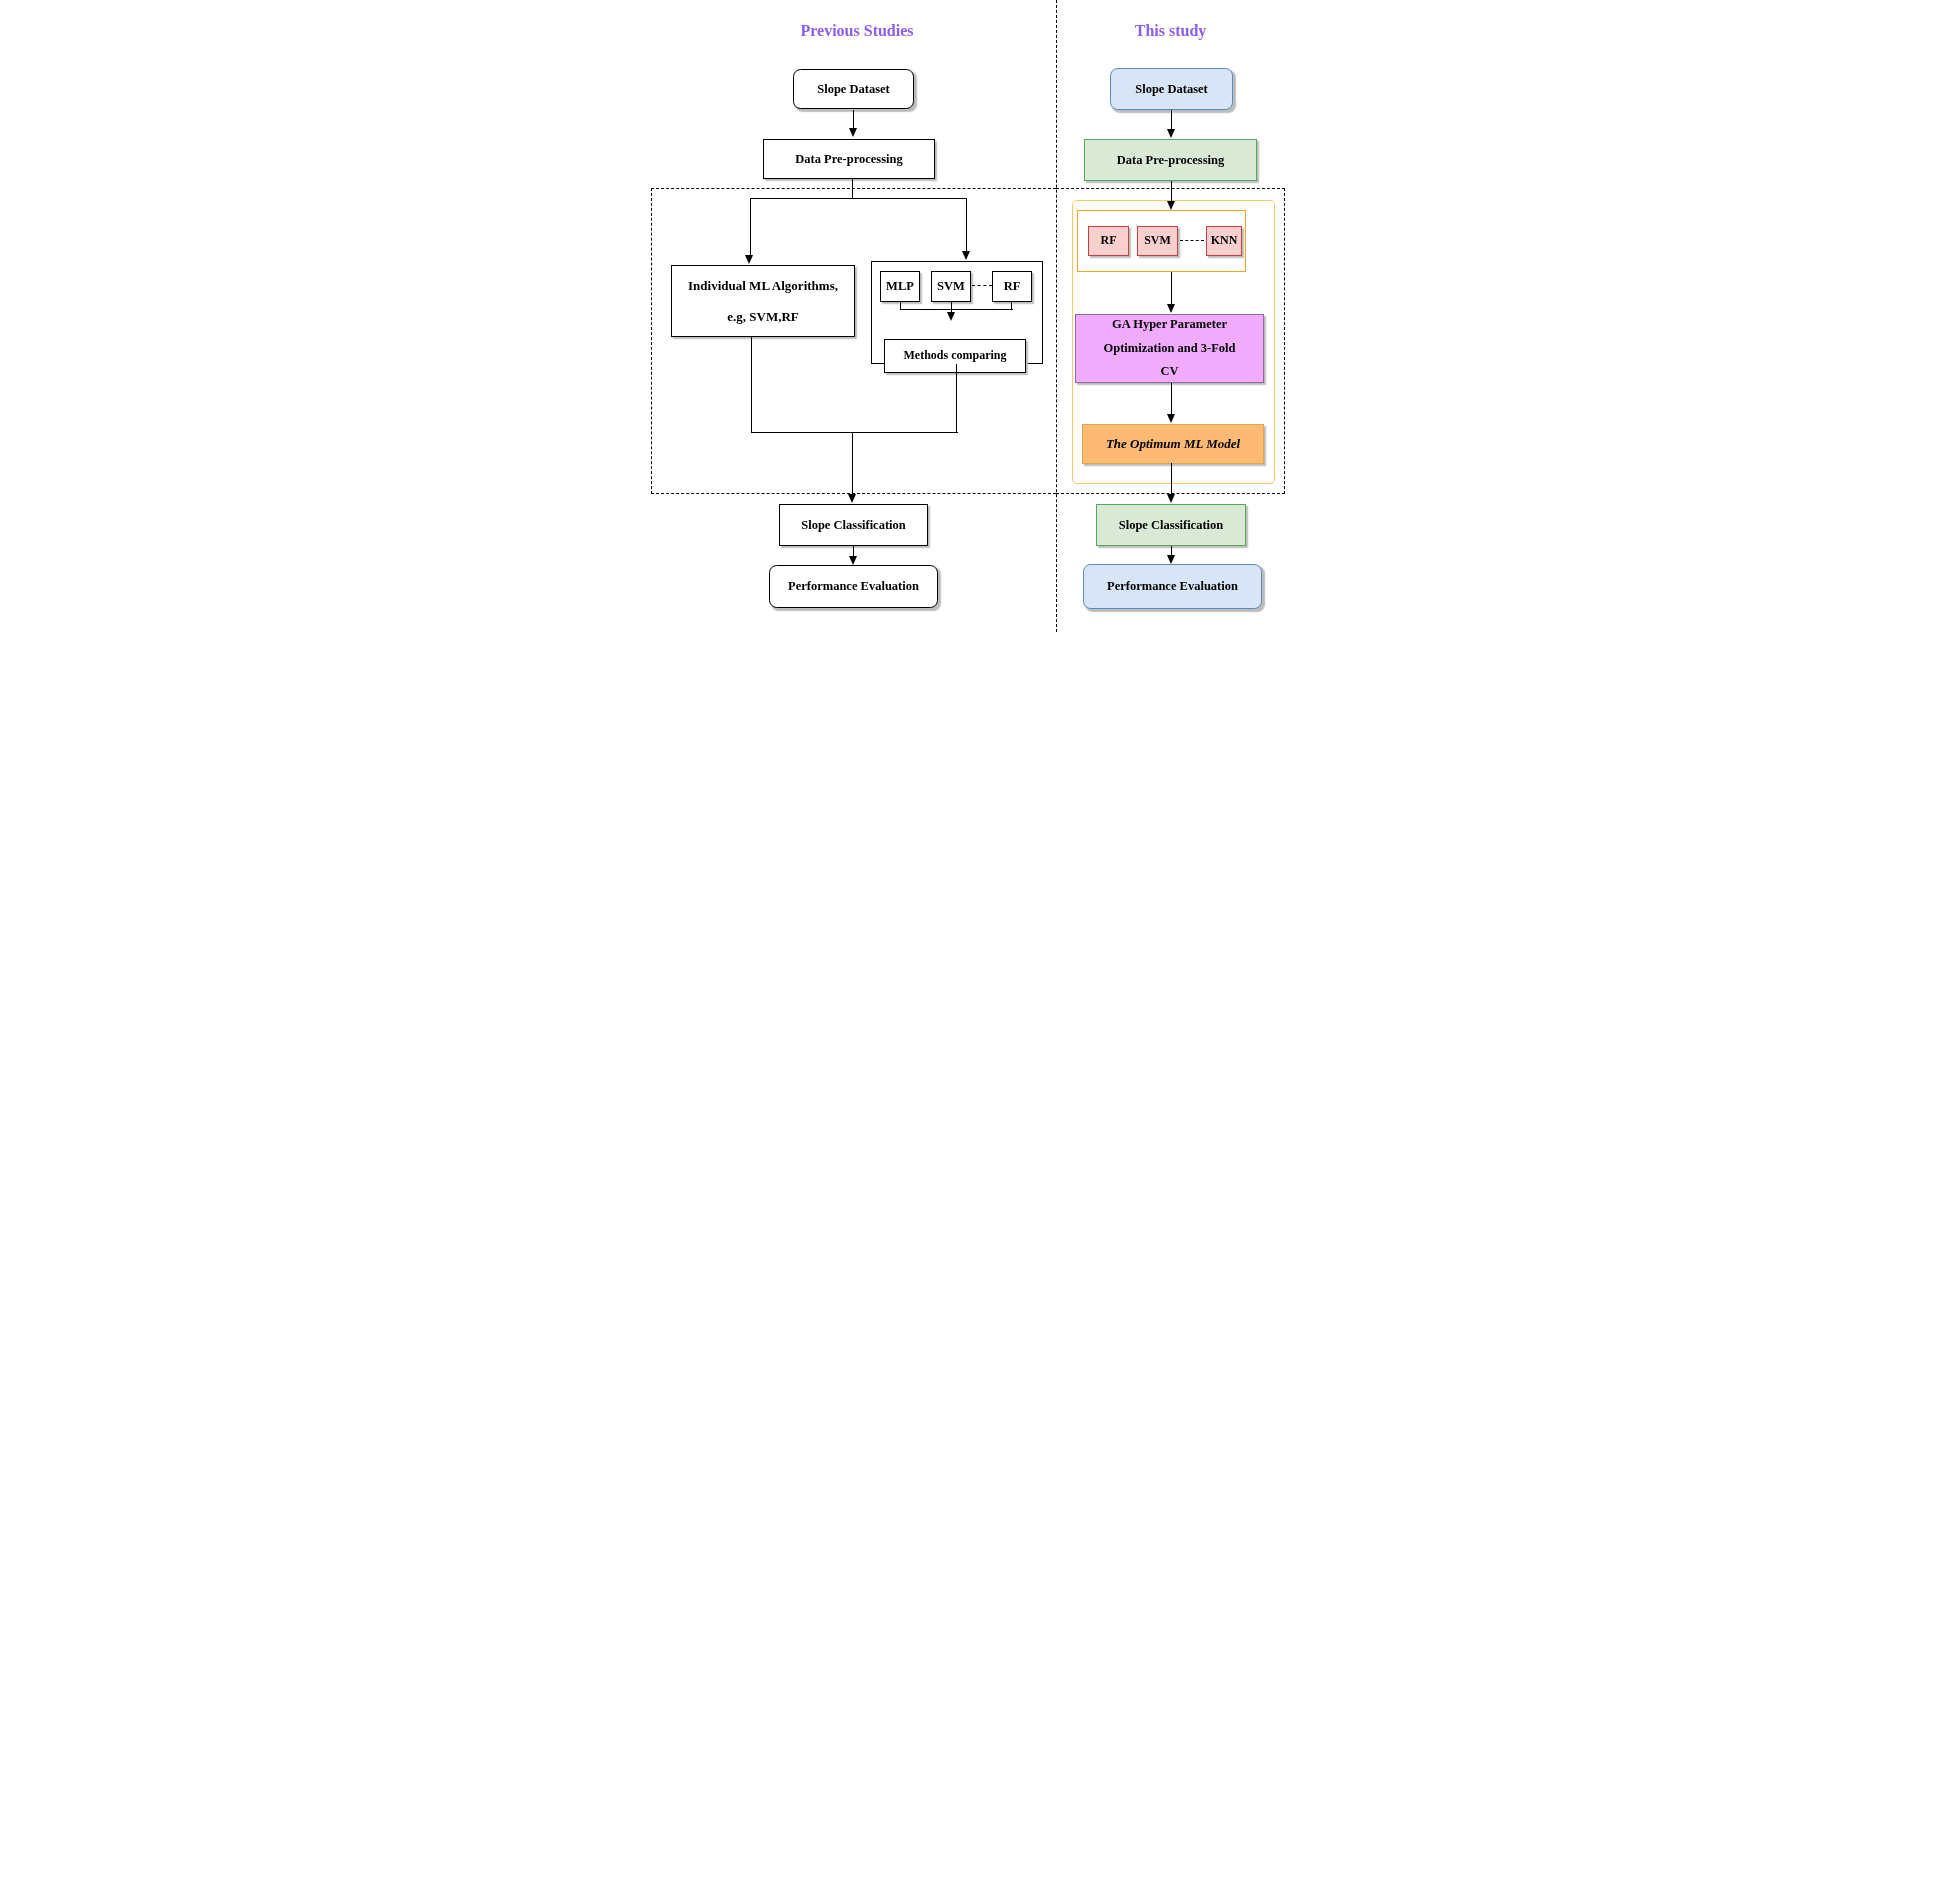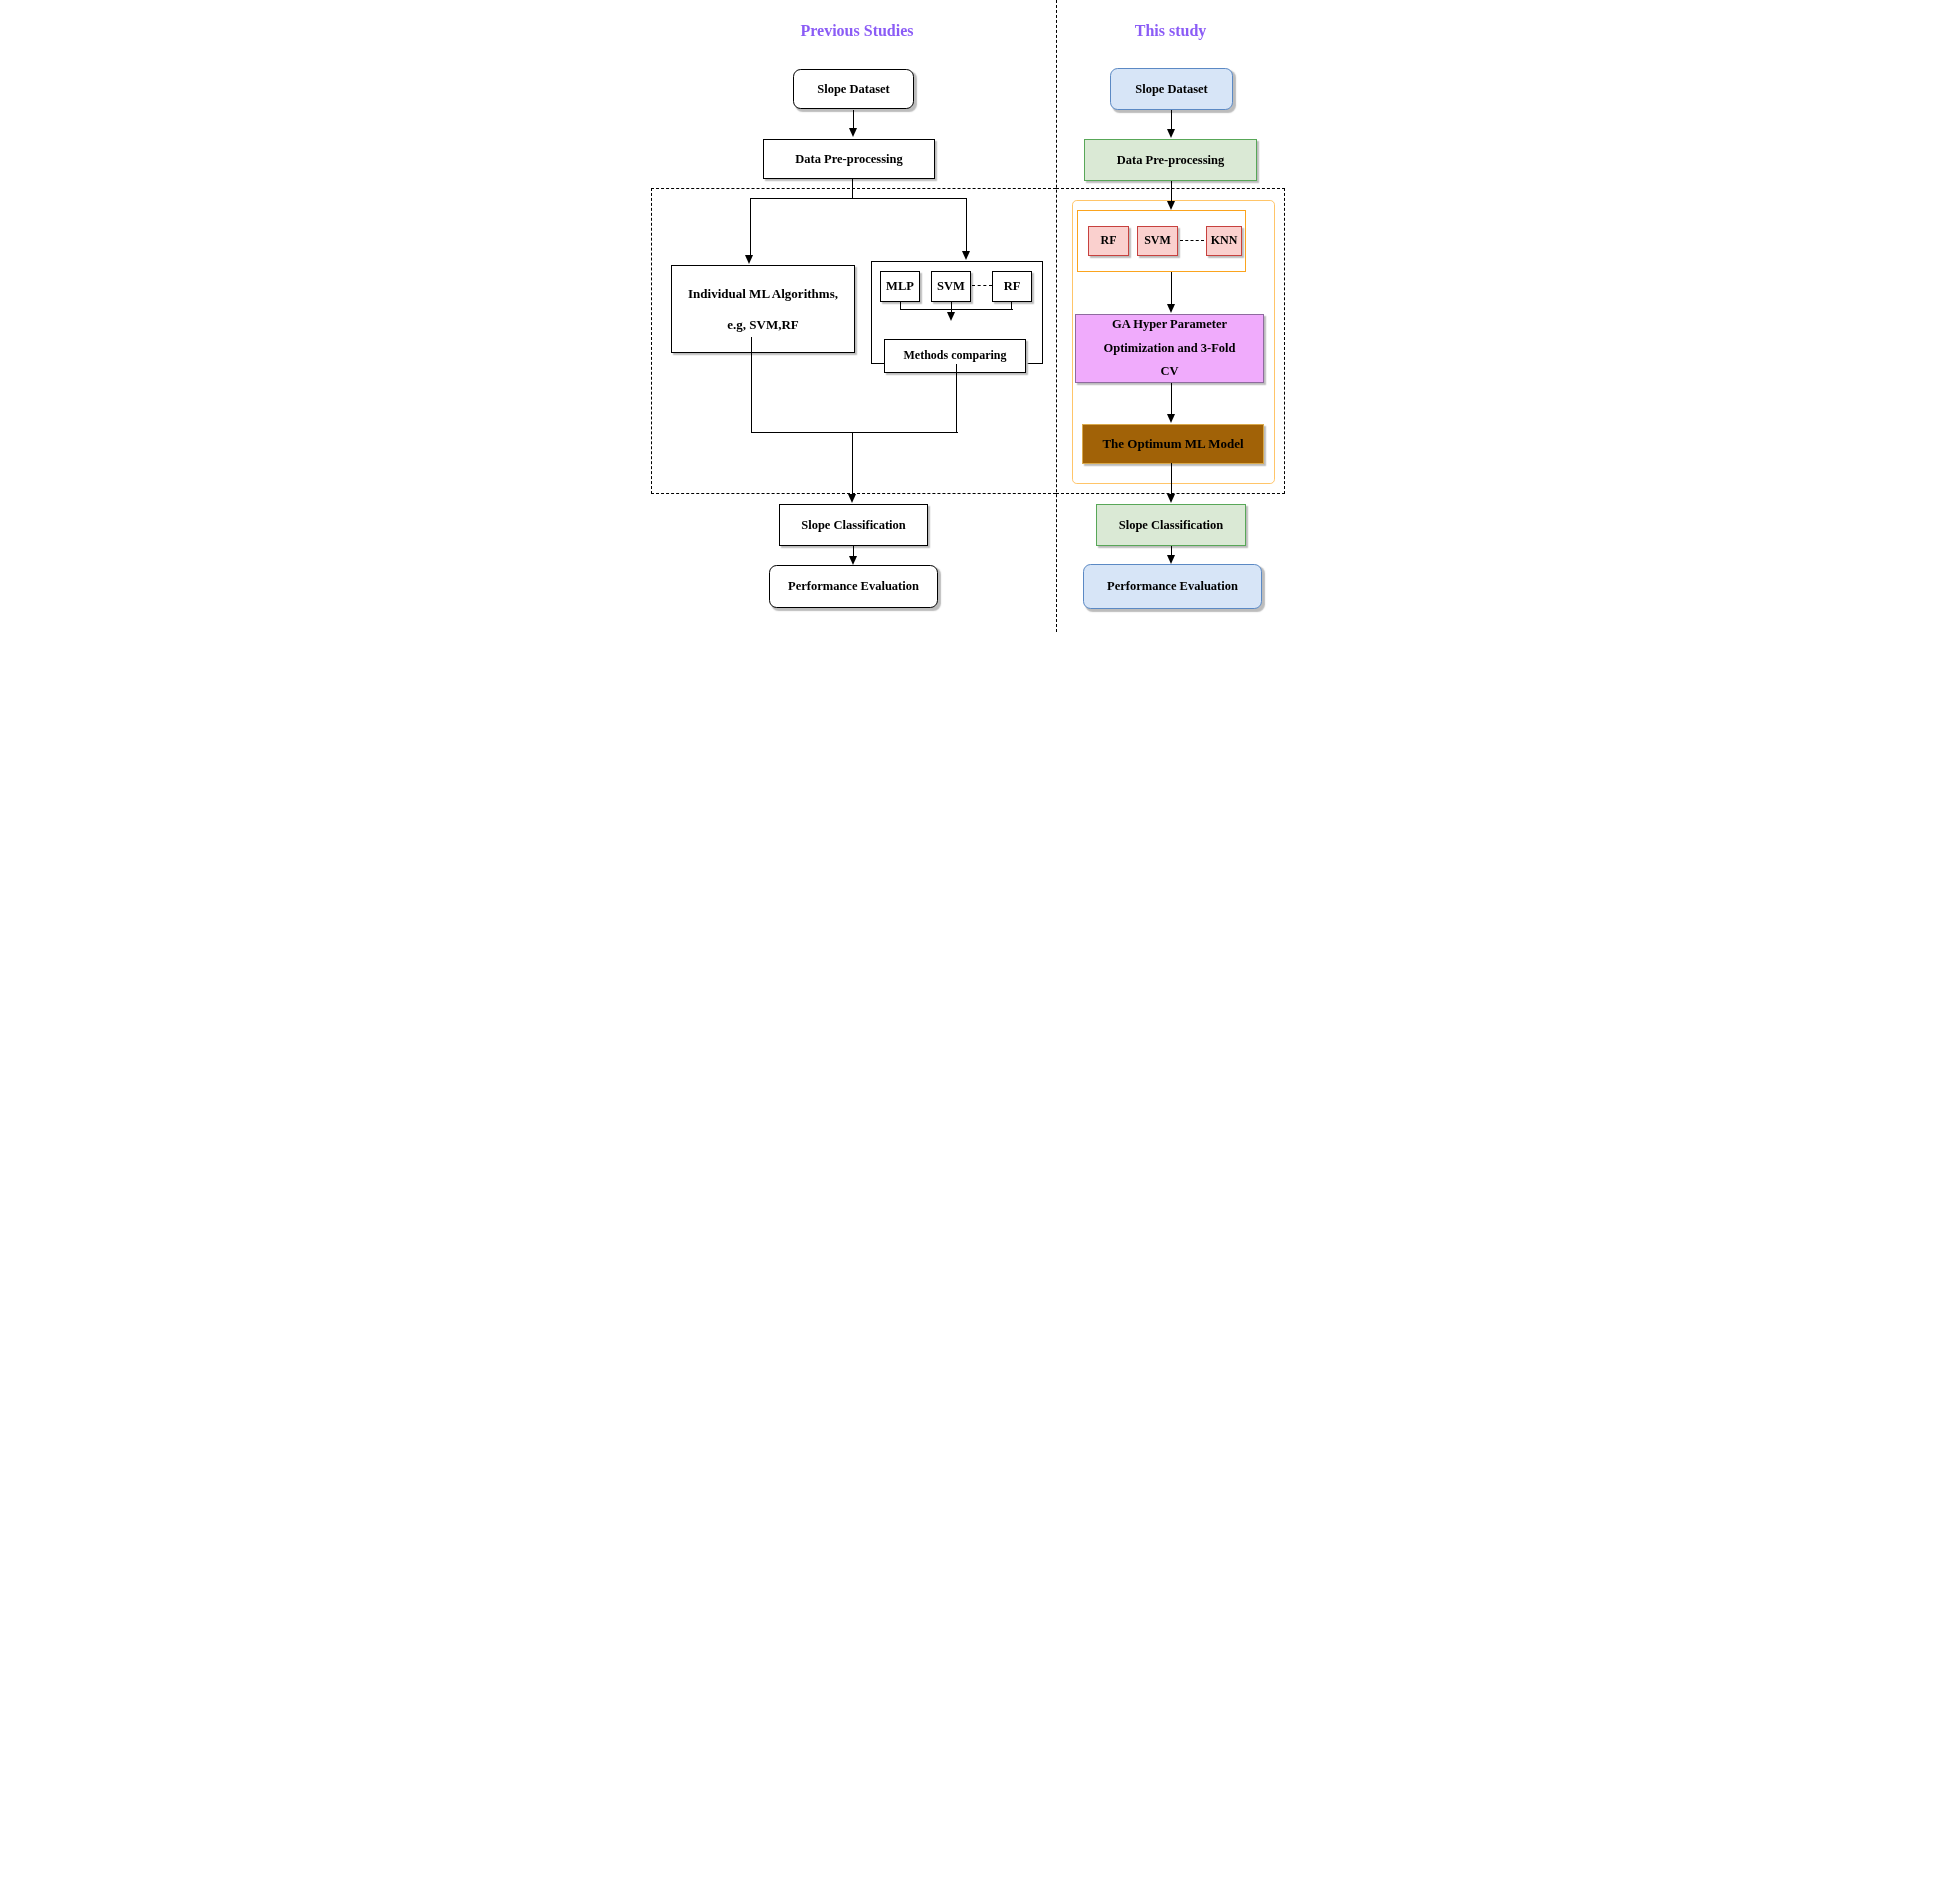--- a/index.html
+++ b/index.html
@@ -38,21 +38,21 @@
   .mini-dash{position:absolute;height:0;border-top:1.8px dashed #000;}
   .dash-rect{position:absolute;box-sizing:border-box;}
   #dash-left{border-top:1.2px dashed #000;border-left:1.2px dashed #000;border-bottom:1.2px dashed #000;}
   #dash-right{border-top:1.2px dashed #000;border-right:1.2px dashed #000;border-bottom:1.2px dashed #000;}
   .divider{position:absolute;width:0;border-left:1.5px dashed #000;}
   
   .blue{background:#d7e5f7;border:1.8px solid #5b89c4;}
   .green{background:#dae9d5;border:1.8px solid #58a758;}
   .pink{background:#fad0ce;border:1.2px solid #c7413e;font-size:12px;}
   .purple{background:#f0abfc;border:1.2px solid #8e6b9e;}
-  .yellow{background:#a16207;border:1.2px solid #d9a94b;}
+  .yellow{background:#fdba74;border:1.2px solid #d9a94b;font-style:italic;}
   .orange-outer{position:absolute;box-sizing:border-box;border:1.8px solid #ffc569;border-radius:4.8px;background:transparent;}
   .orange-inner{position:absolute;box-sizing:border-box;border:1.8px solid #fba41e;background:transparent;}
   .two-line{line-height:2.4;font-size:13px;}
   .purple .ln{display:block;line-height:1.9;font-size:12.5px;}
 </style>
 </head>
 <body>
 
 <div id="canvas">
 
@@ -70,21 +70,21 @@
 
   <div class="node" style="left:118px;top:139px;width:172px;height:40px;">Data Pre-processing</div>
 
   <div class="vl" style="left:207px;top:179px;height:20px;"></div>
   <div class="hl" style="left:105px;top:198px;width:217px;"></div>
   <div class="vl" style="left:105px;top:198px;height:57px;"></div>
   <div class="ah" style="left:100px;top:255px;"></div>
   <div class="vl" style="left:321px;top:198px;height:53px;"></div>
   <div class="ah" style="left:317px;top:251px;"></div>
 
-  <div class="node two-line" style="left:26px;top:265px;width:184px;height:88px;">
+  <div class="node two-line" style="left:26px;top:265px;width:184px;height:72px;">
     <span>Individual ML Algorithms,</span>
     <span>e.g, SVM,RF</span>
   </div>
 
   <div class="frame" style="left:226px;top:261px;width:172px;height:103px;"></div>
   <div class="node" style="left:235px;top:271px;width:40px;height:31px;">MLP</div>
   <div class="node" style="left:286px;top:271px;width:40px;height:31px;">SVM</div>
   <div class="node" style="left:347px;top:271px;width:40px;height:31px;">RF</div>
   <div class="mini-dash" style="left:327px;top:285px;width:20px;"></div>
 

